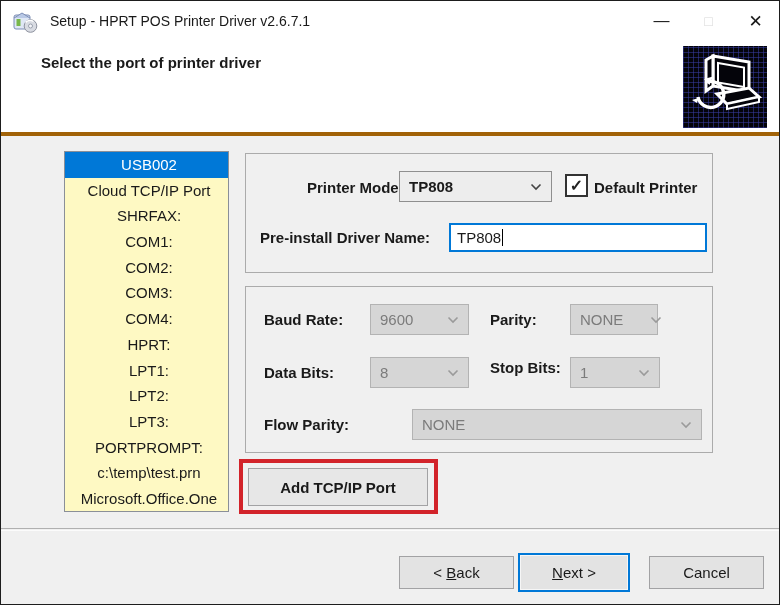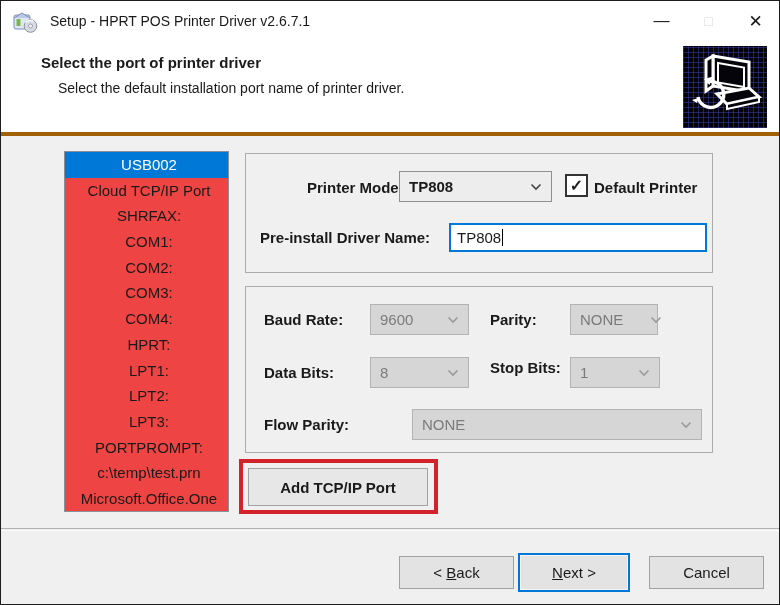--- a/index.html
+++ b/index.html
@@ -21,21 +21,21 @@
   .header-title{position:absolute;left:40px;top:13px;font-size:15px;font-weight:700;}
   .header-sub{position:absolute;left:57px;top:39px;font-size:14px;}
   .logo{
     position:absolute;right:12px;top:5px;width:84px;height:82px;background:#04040a;
     background-image:
       repeating-linear-gradient(0deg, rgba(55,60,160,.55) 0 1px, transparent 1px 5px),
       repeating-linear-gradient(90deg, rgba(55,60,160,.55) 0 1px, transparent 1px 5px);
   }
   
   .listbox{
-    position:absolute;left:63px;top:150px;width:165px;height:361px;background:#ef4444;
+    position:absolute;left:63px;top:150px;width:165px;height:361px;background:#fef9c3;
     border:1px solid #8a8f98;overflow:hidden;font-size:15px;box-sizing:border-box;
   }
   .lb-item{height:25.7px;line-height:25.7px;padding-left:5px;white-space:nowrap;overflow:hidden;}
   .lb-item.selected{background:#0078d7;color:#fff;}
   
   .group{position:absolute;border:1px solid #ababab;box-sizing:border-box;}
   .group1{left:244px;top:152px;width:468px;height:120px;}
   .group2{left:244px;top:285px;width:468px;height:167px;}
   .lbl{position:absolute;font-size:15px;font-weight:600;white-space:nowrap;}
   
@@ -95,21 +95,20 @@
           <span>□</span>
         </div>
       <div class="ctrl ctrl-close">
           <span>✕</span>
         </div>
     </div>
   </div>
 
   <div class="header">
     <div class="header-title">Select the port of printer driver</div>
-    <div class="header-sub">Select the default installation port name of printer driver.</div>
     <div class="logo">
       <svg viewBox="0 0 84 82" width="84" height="82">
         <path d="M30 10 L66 16 L66 46 L30 40 Z" fill="#04040a" stroke="#fff" stroke-width="3"></path>
         <path d="M23 14 L30 10 L30 40 L23 45 Z" fill="#04040a" stroke="#fff" stroke-width="3"></path>
         <path d="M35 17 L61 21.5 L61 41 L35 36.5 Z" fill="#04040a" stroke="#fff" stroke-width="2"></path>
         <path d="M34 48 L66 42 L76 51 L44 58 Z" fill="#04040a" stroke="#fff" stroke-width="3"></path>
         <path d="M44 58 L76 51 L76 56 L44 63 Z" fill="#04040a" stroke="#fff" stroke-width="2"></path>
         <path d="M15 51 a13 13 0 1 0 9 -15" fill="none" stroke="#fff" stroke-width="3.4"></path>
         <path d="M21 33 l9 -2.5 l-3.5 8.5 z" fill="#fff"></path>
         <path d="M14 57 l-5 -3 l6.5 -2 z" fill="#fff"></path>

